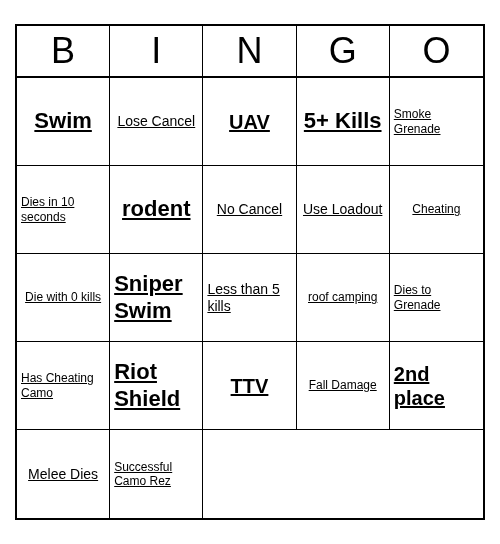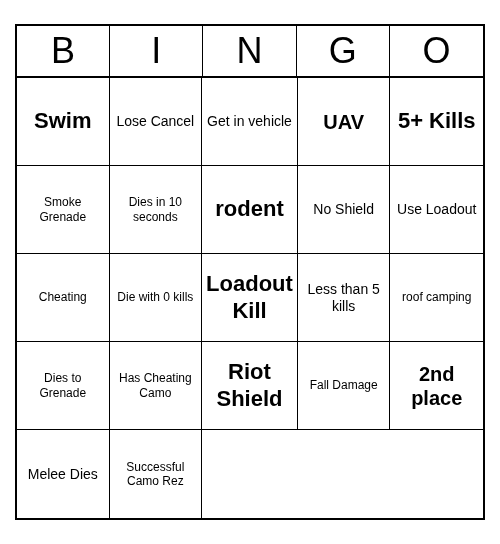--- a/index.html
+++ b/index.html
@@ -39,24 +39,24 @@
       display: grid;
       grid-template-columns: repeat(5, 1fr);
     }
     .bingo-cell {
       border-right: 1px solid #000;
       border-bottom: 1px solid #000;
       min-height: 88px;
       display: flex;
       align-items: center;
       justify-content: center;
-      text-align: center;
       padding: 2px 4px;
       font-size: 14px;
       line-height: 1.2;
+      text-decoration: underline;
     }
     .bingo-cell:nth-child(5n) {
       border-right: none;
     }
     .bingo-cell:nth-child(n+21) {
       border-bottom: none;
     }
     .large-text {
       font-size: 22px;
       font-weight: bold;
@@ -81,68 +81,68 @@
       <div class="bingo-header-cell">O</div>
     </div>
   <div class="bingo-grid">
   <div class="bingo-cell">
         <span class="large-text">Swim</span>
       </div>
       <div class="bingo-cell">
         <span>Lose Cancel</span>
       </div>
       <div class="bingo-cell">
-        <span>Get in vehicle</span>
-      </div>
-      <div class="bingo-cell">
         <span class="xl-text">UAV</span>
       </div>
       <div class="bingo-cell">
         <span class="large-text">5+ Kills</span>
       </div>
       <div class="bingo-cell">
         <span class="small-text">Smoke Grenade</span>
       </div>
       <div class="bingo-cell">
         <span class="small-text">Dies in 10 seconds</span>
       </div>
       <div class="bingo-cell">
         <span class="large-text">rodent</span>
       </div>
       <div class="bingo-cell">
-        <span>No Shield</span>
+        <span>No Cancel</span>
       </div>
       <div class="bingo-cell">
         <span>Use Loadout</span>
       </div>
       <div class="bingo-cell">
         <span class="small-text">Cheating</span>
       </div>
       <div class="bingo-cell">
         <span class="small-text">Die with 0 kills</span>
       </div>
       <div class="bingo-cell">
-        <span class="large-text">Loadout Kill</span>
+        <span class="large-text">Sniper Swim</span>
       </div>
       <div class="bingo-cell">
         <span>Less than 5 kills</span>
       </div>
       <div class="bingo-cell">
         <span class="small-text">roof camping</span>
       </div>
       <div class="bingo-cell">
         <span class="small-text">Dies to Grenade</span>
       </div>
       <div class="bingo-cell">
         <span class="small-text">Has Cheating Camo</span>
       </div>
       <div class="bingo-cell">
         <span class="large-text">Riot Shield</span>
       </div>
       <div class="bingo-cell">
+        <span class="xl-text">TTV</span>
+      </div>
+      <div class="bingo-cell">
         <span class="small-text">Fall Damage</span>
       </div>
       <div class="bingo-cell">
         <span class="xl-text">2nd place</span>
       </div>
       <div class="bingo-cell">
         <span>Melee Dies</span>
       </div>
       <div class="bingo-cell">
         <span class="small-text">Successful Camo Rez</span>

